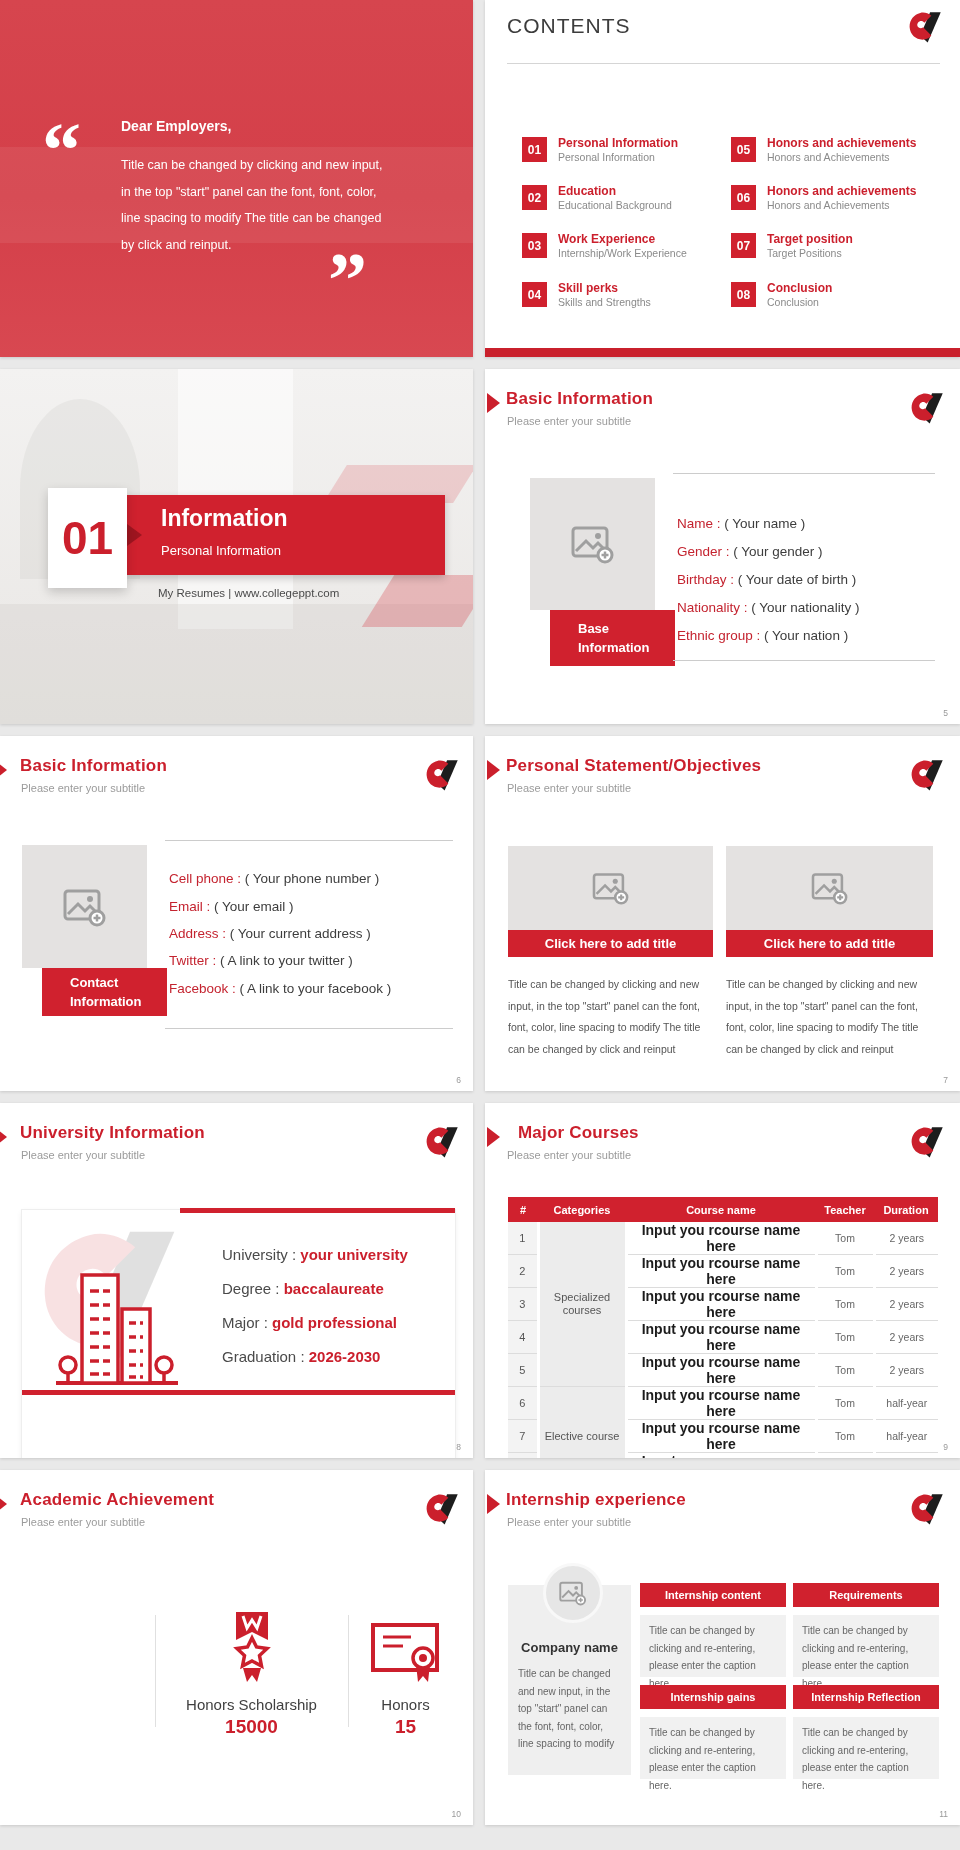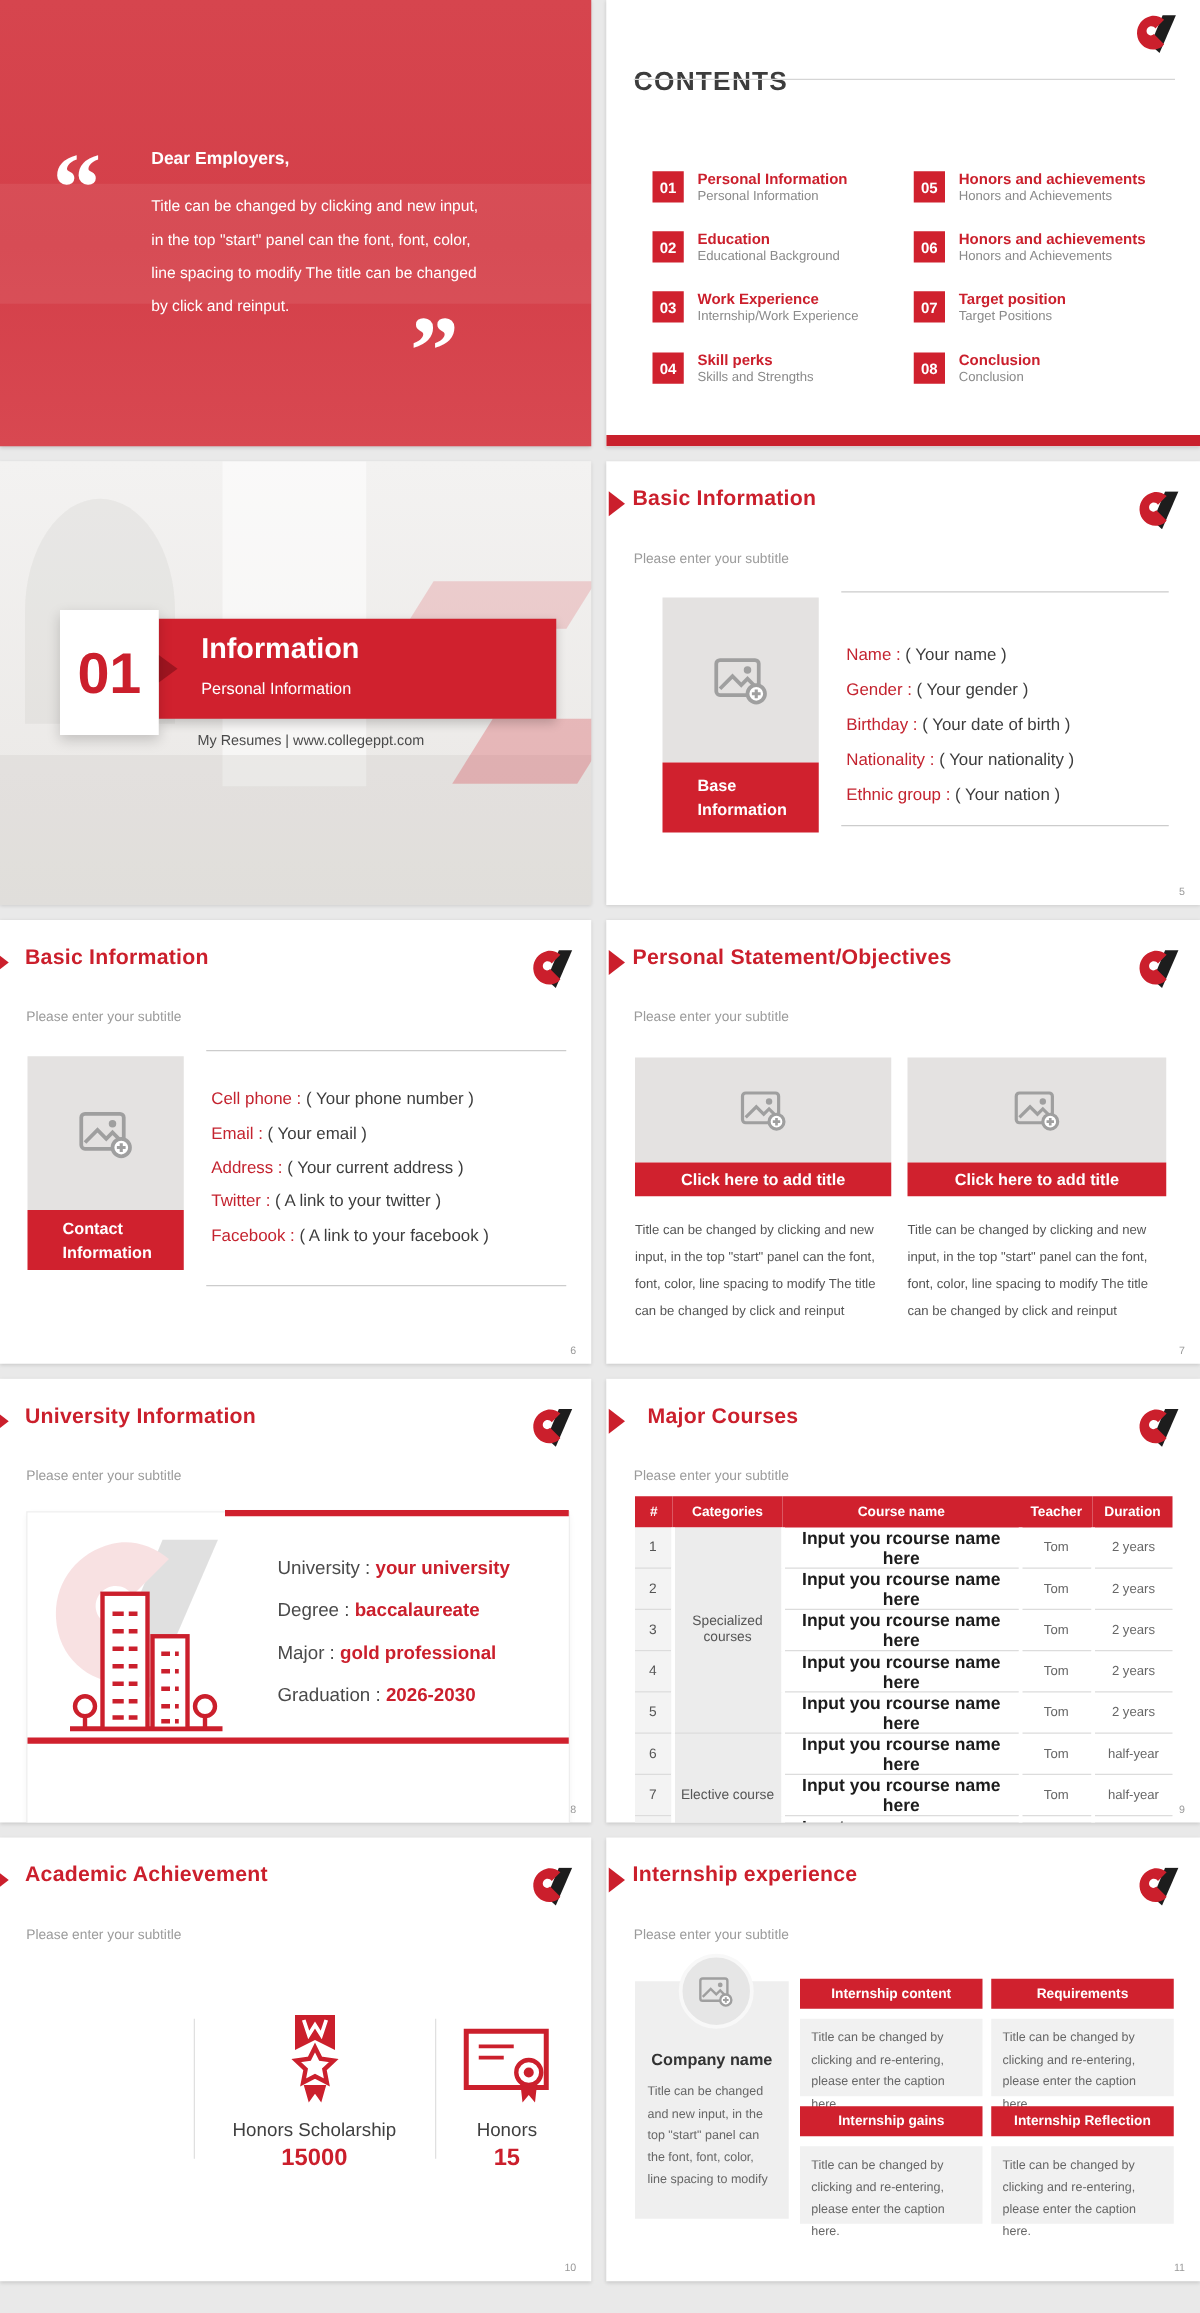--- a/index.html
+++ b/index.html
@@ -5,41 +5,41 @@
   html,body{margin:0;padding:0;}
   body{width:960px;height:1850px;background:#e9e9e9;position:relative;
        font-family:"Liberation Sans",sans-serif;-webkit-font-smoothing:antialiased;}
   .slide{position:absolute;background:#fff;box-shadow:0 1px 3px rgba(0,0,0,.14);overflow:hidden;}
   .sL{left:0;width:473px;}
   .sR{left:485px;width:475px;}
   
   .sarrow{position:absolute;width:0;height:0;border-top:10px solid transparent;
           border-bottom:10px solid transparent;border-left:13px solid #cb1f2c;}
   .stitle{position:absolute;font-size:17px;font-weight:bold;color:#cb1f2c;letter-spacing:.2px;white-space:nowrap;}
-  .ssub{position:absolute;font-size:11px;color:#9b9b9b;white-space:nowrap;margin-top:26px;}
+  .ssub{position:absolute;font-size:11px;color:#9b9b9b;white-space:nowrap;}
   .slogo{position:absolute;width:36px;height:33px;}
   .pagenum{position:absolute;right:12px;bottom:6px;font-size:8.5px;color:#999;}
   .phbox{position:absolute;background:#e4e2e1;display:flex;align-items:center;justify-content:center;}
   .redbox{position:absolute;background:#d0212e;color:#fff;font-weight:bold;font-size:13px;
-          line-height:19px;display:flex;align-items:center;}
+          line-height:19px;display:flex;align-items:center;margin-left:20px;}
   .redbox span{padding-left:14px;}
   .fline{position:absolute;height:1px;background:#ccc;}
   .frow{position:absolute;font-size:13.5px;white-space:nowrap;}
   .frow .lab{color:#c4232f;}
   .frow .val{color:#3d3d3d;}
   
   #s1{top:0;height:357px;background:linear-gradient(180deg,#d6454e,#d43f49 55%,#d84851);}
   #s1 .band{position:absolute;left:0;right:0;top:147px;height:96px;background:rgba(255,255,255,.07);}
   .bigquote{position:absolute;font-family:"Liberation Serif",serif;font-weight:bold;color:#fff;
             font-size:78px;line-height:50px;}
   #s1 .qtitle{position:absolute;left:121px;top:118px;color:#fff;font-size:14px;font-weight:bold;}
   #s1 .qbody{position:absolute;left:121px;top:152px;width:264px;color:#fff;font-size:12.5px;line-height:26.5px;}
   
   #s2{top:0;height:357px;}
-  #s2 .ctitle{position:absolute;left:22px;top:14px;font-size:21px;font-weight:bold;color:#3c3c3c;letter-spacing:1px;margin-top:40px;}
+  #s2 .ctitle{position:absolute;left:22px;top:14px;font-size:21px;font-weight:normal;color:#3c3c3c;letter-spacing:1px;}
   #s2 .chr{position:absolute;left:22px;right:20px;top:63px;height:1px;background:#d5d5d5;}
   #s2 .bar{position:absolute;left:0;right:0;bottom:0;height:9px;background:#c9202c;}
   .citem{position:absolute;}
   .citem .nbox{position:absolute;left:0;top:1px;width:25px;height:25px;background:#d0212e;color:#fff;
                font-size:12px;font-weight:bold;display:flex;align-items:center;justify-content:center;}
   .citem .ct{position:absolute;left:36px;top:0;font-size:12px;font-weight:bold;color:#cb1f2c;white-space:nowrap;}
   .citem .cs{position:absolute;left:36px;top:15px;font-size:10.5px;color:#8a8a8a;white-space:nowrap;}
   
   #s3{top:369px;height:355px;background:linear-gradient(180deg,#f3f2f1,#eceae8 70%,#e9e7e4);}
   #s3 .ph1{position:absolute;left:178px;top:0;width:115px;height:260px;background:rgba(255,255,255,.55);}

